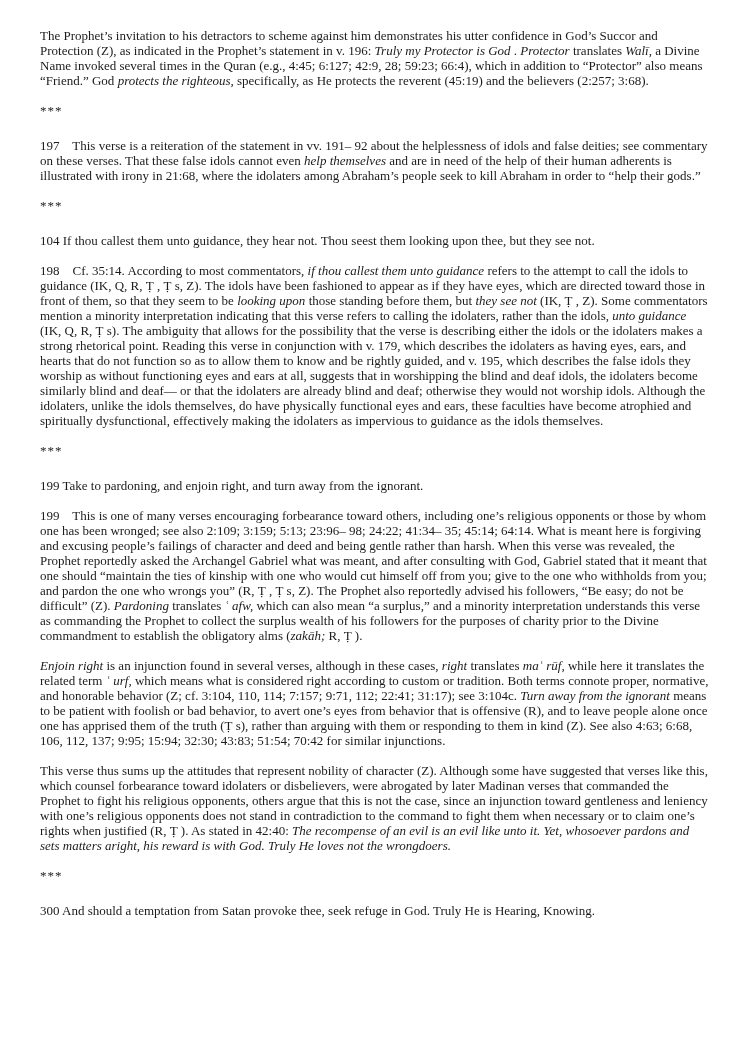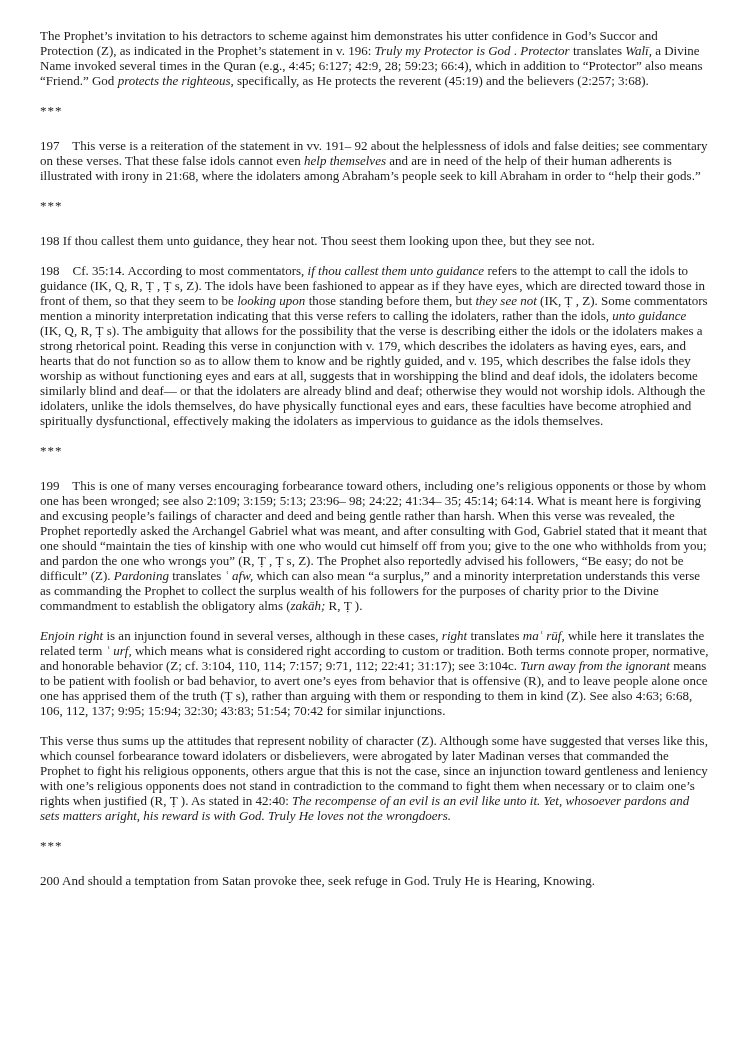--- a/index.html
+++ b/index.html
@@ -32,21 +32,22 @@
   }
 </style>
 </head>
 <body>
 
 <div class="page">
   <p class="para"><span>The Prophet’s invitation to his detractors to scheme against him demonstrates his utter confidence in God’s Succor and Protection (Z), as indicated in the Prophet’s statement in v. 196: </span><em>Truly my Protector is God</em><span> . </span><em>Protector</em><span> translates </span><em>Walī,</em><span> a Divine Name invoked several times in the Quran (e.g., 4:45; 6:127; 42:9, 28; 59:23; 66:4), which in addition to “Protector” also means “Friend.” God </span><em>protects the righteous,</em><span> specifically, as He protects the reverent (45:19) and the believers (2:257; 3:68).</span></p>
   <p class="separator">***</p>
   <p class="para"><span>197    This verse is a reiteration of the statement in vv. 191– 92 about the helplessness of idols and false deities; see commentary on these verses. That these false idols cannot even </span><em>help themselves</em><span> and are in need of the help of their human adherents is illustrated with irony in 21:68, where the idolaters among Abraham’s people seek to kill Abraham in order to “help their gods.”</span></p>
   <p class="separator">***</p>
-  <p class="para"><span>198 If thou callest them unto guidance, they hear not. Thou seest them looking upon thee, but they see not.</span></p>
+  <p class="para"><span>104 If thou callest them unto guidance, they hear not. Thou seest them looking upon thee, but they see not.</span></p>
   <p class="para"><span>198    Cf. 35:14. According to most commentators, </span><em>if thou callest them unto guidance</em><span> refers to the attempt to call the idols to guidance (IK, Q, R, Ṭ , Ṭ s, Z). The idols have been fashioned to appear as if they have eyes, which are directed toward those in front of them, so that they seem to be </span><em>looking upon</em><span> those standing before them, but </span><em>they see not</em><span> (IK, Ṭ , Z). Some commentators mention a minority interpretation indicating that this verse refers to calling the idolaters, rather than the idols, </span><em>unto guidance</em><span> (IK, Q, R, Ṭ s). The ambiguity that allows for the possibility that the verse is describing either the idols or the idolaters makes a strong rhetorical point. Reading this verse in conjunction with v. 179, which describes the idolaters as having eyes, ears, and hearts that do not function so as to allow them to know and be rightly guided, and v. 195, which describes the false idols they worship as without functioning eyes and ears at all, suggests that in worshipping the blind and deaf idols, the idolaters become similarly blind and deaf— or that the idolaters are already blind and deaf; otherwise they would not worship idols. Although the idolaters, unlike the idols themselves, do have physically functional eyes and ears, these faculties have become atrophied and spiritually dysfunctional, effectively making the idolaters as impervious to guidance as the idols themselves.</span></p>
   <p class="separator">***</p>
+  <p class="para"><span>199 Take to pardoning, and enjoin right, and turn away from the ignorant.</span></p>
   <p class="para"><span>199    This is one of many verses encouraging forbearance toward others, including one’s religious opponents or those by whom one has been wronged; see also 2:109; 3:159; 5:13; 23:96– 98; 24:22; 41:34– 35; 45:14; 64:14. What is meant here is forgiving and excusing people’s failings of character and deed and being gentle rather than harsh. When this verse was revealed, the Prophet reportedly asked the Archangel Gabriel what was meant, and after consulting with God, Gabriel stated that it meant that one should “maintain the ties of kinship with one who would cut himself off from you; give to the one who withholds from you; and pardon the one who wrongs you” (R, Ṭ , Ṭ s, Z). The Prophet also reportedly advised his followers, “Be easy; do not be difficult” (Z). </span><em>Pardoning</em><span> translates </span><em>ʿ afw,</em><span> which can also mean “a surplus,” and a minority interpretation understands this verse as commanding the Prophet to collect the surplus wealth of his followers for the purposes of charity prior to the Divine commandment to establish the obligatory alms (</span><em>zakāh;</em><span> R, Ṭ ).</span></p>
   <p class="para"><em>Enjoin right</em><span> is an injunction found in several verses, although in these cases, </span><em>right</em><span> translates </span><em>maʿ rūf,</em><span> while here it translates the related term </span><em>ʿ urf,</em><span> which means what is considered right according to custom or tradition. Both terms connote proper, normative, and honorable behavior (Z; cf. 3:104, 110, 114; 7:157; 9:71, 112; 22:41; 31:17); see 3:104c. </span><em>Turn away from the ignorant</em><span> means to be patient with foolish or bad behavior, to avert one’s eyes from behavior that is offensive (R), and to leave people alone once one has apprised them of the truth (Ṭ s), rather than arguing with them or responding to them in kind (Z). See also 4:63; 6:68, 106, 112, 137; 9:95; 15:94; 32:30; 43:83; 51:54; 70:42 for similar injunctions.</span></p>
   <p class="para"><span>This verse thus sums up the attitudes that represent nobility of character (Z). Although some have suggested that verses like this, which counsel forbearance toward idolaters or disbelievers, were abrogated by later Madinan verses that commanded the Prophet to fight his religious opponents, others argue that this is not the case, since an injunction toward gentleness and leniency with one’s religious opponents does not stand in contradiction to the command to fight them when necessary or to claim one’s rights when justified (R, Ṭ ). As stated in 42:40: </span><em>The recompense of an evil is an evil like unto it. Yet, whosoever pardons and sets matters aright, his reward is with God. Truly He loves not the wrongdoers.</em></p>
   <p class="separator">***</p>
-  <p class="para"><span>200 And should a temptation from Satan provoke thee, seek refuge in God. Truly He is Hearing, Knowing.</span></p>
+  <p class="para"><span>300 And should a temptation from Satan provoke thee, seek refuge in God. Truly He is Hearing, Knowing.</span></p>
 </div>
 
 </body></html>

